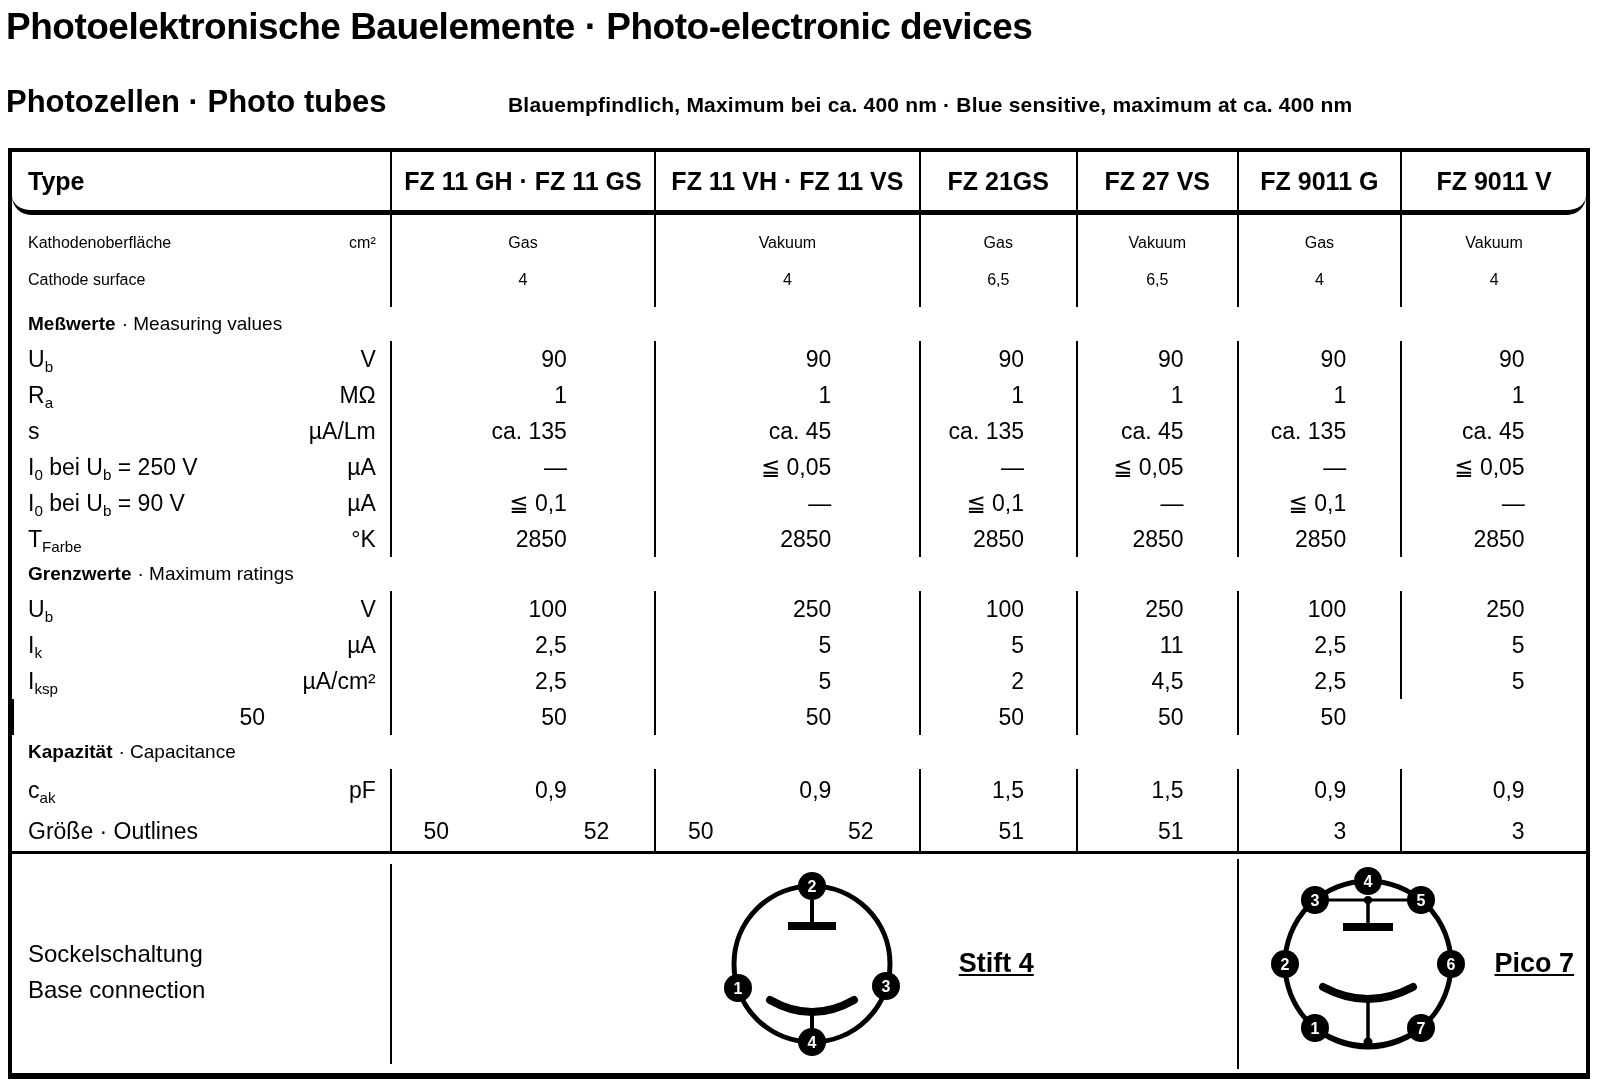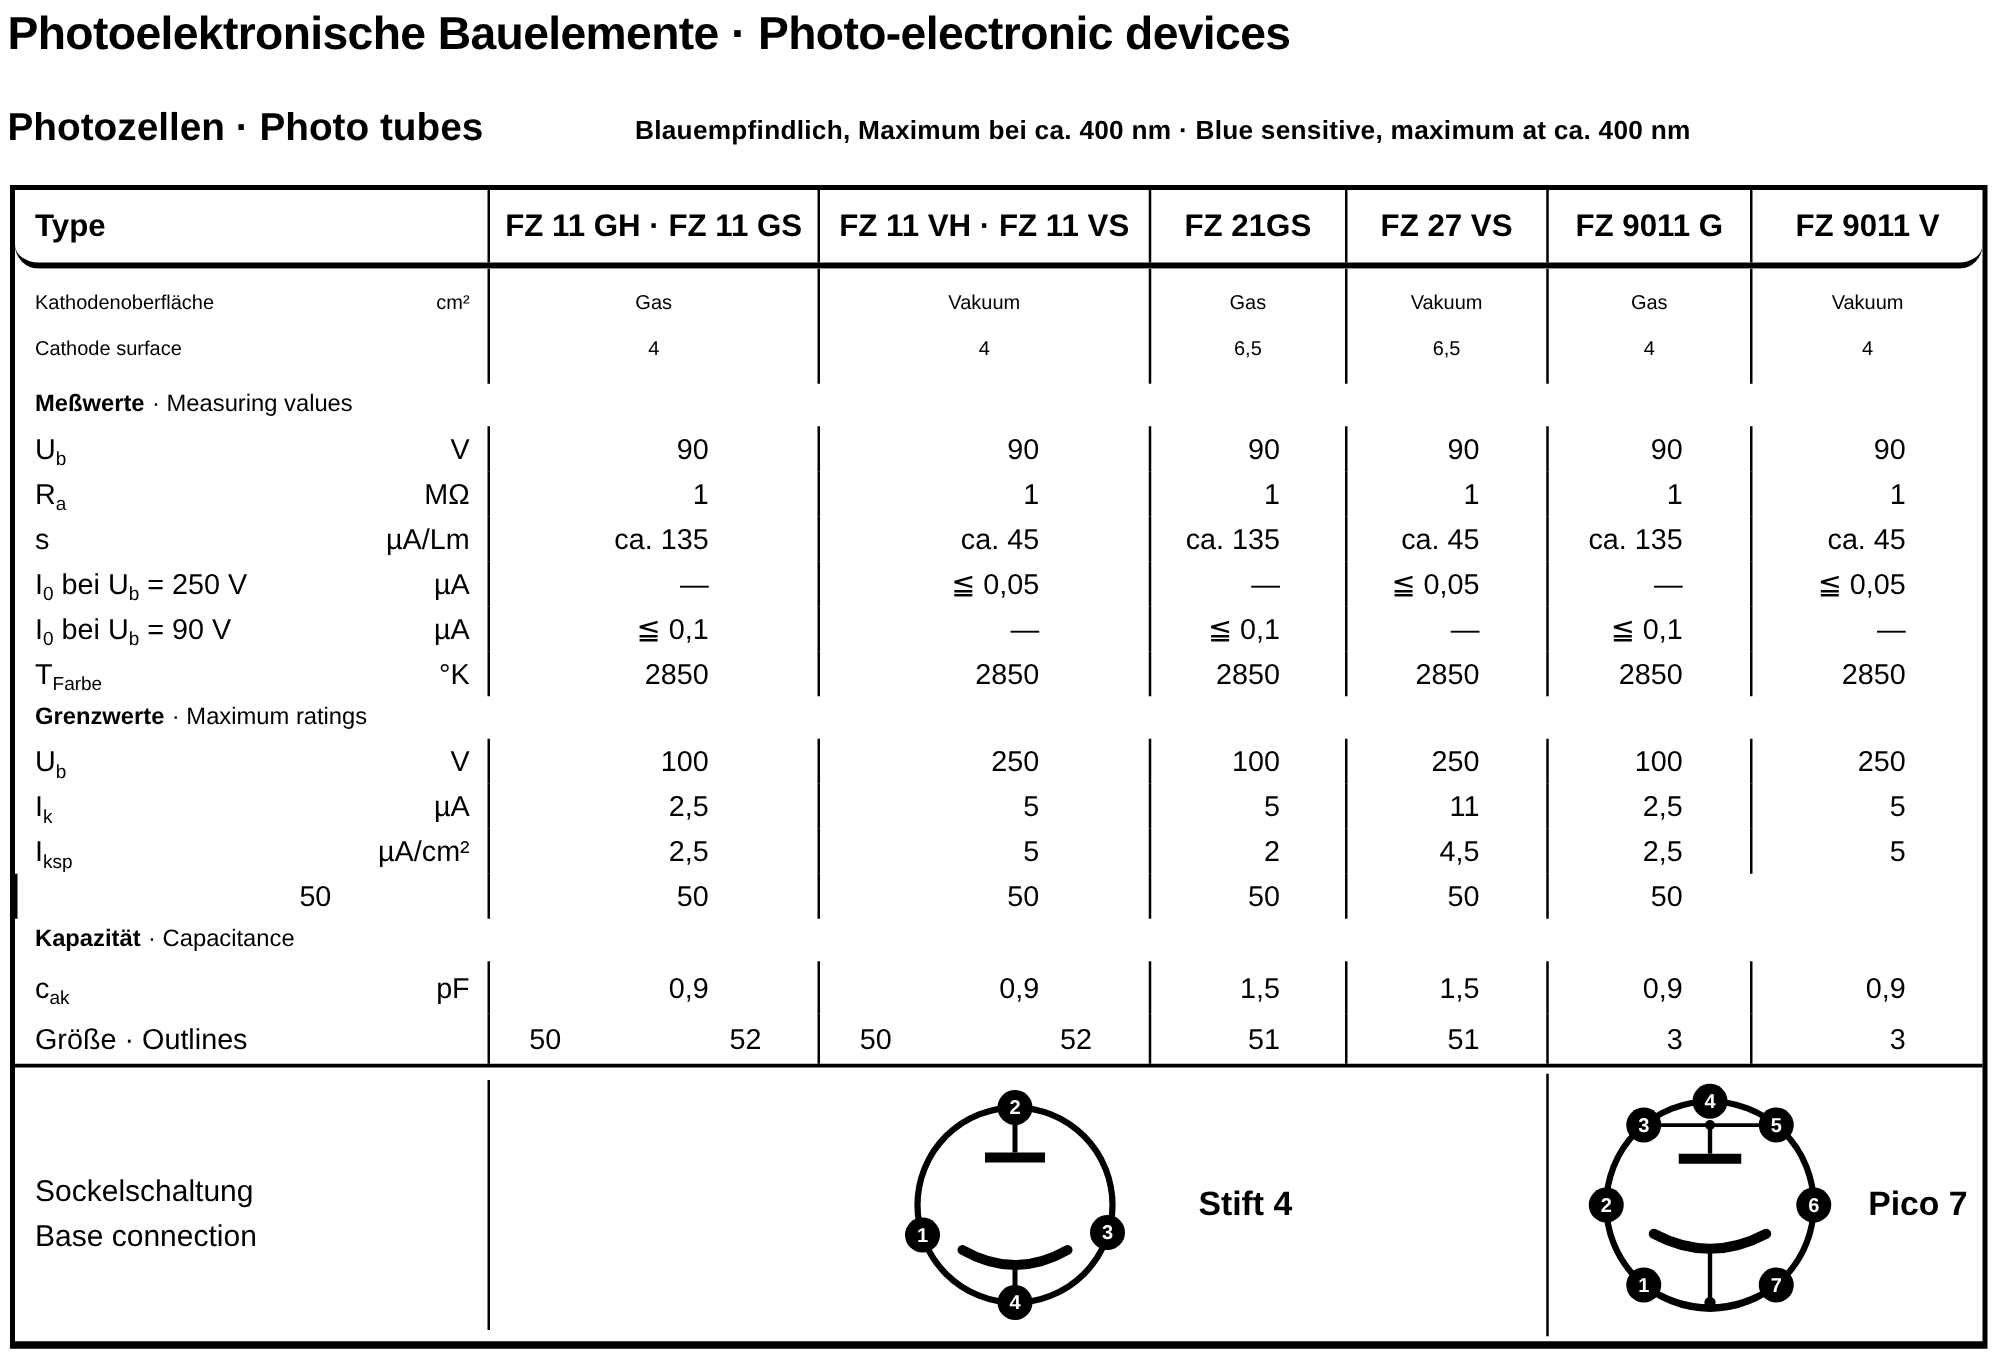--- a/index.html
+++ b/index.html
@@ -38,21 +38,21 @@
   .data-row .vcell.pair { justify-content:space-between; padding:0 17% 0 12%; }
   .sub { font-size:0.66em; position:relative; top:0.38em; letter-spacing:0; }
 
   .base-row { display:flex; height:222px; border-top:3px solid #000; font-size:24px; box-sizing:border-box;align-items:center; }
   .base-label { width:24%; box-sizing:border-box; padding:16px 0 0 16px; }
   .base-label div { line-height:36px; }
   .stift-area { width:53.8%; box-sizing:border-box; border-left:2px solid #000; display:flex; align-items:center; }
   .stift-area svg { margin-left:305px; }
   .pico-area  { width:22.2%; box-sizing:border-box; border-left:2px solid #000; display:flex; align-items:center; }
   .pico-area svg { margin-left:14px; }
-  .diag-label { margin-left:30px; font-size:27px; font-weight:600; white-space:nowrap; }
+  .diag-label { margin-left:30px; font-size:27px; font-weight:600; white-space:nowrap;text-decoration:underline; }
   .pico-area .diag-label { margin-left:10px; }
 
   .pin-num { fill:#fff; font-size:16px; font-weight:bold; font-family:"Liberation Sans",sans-serif; text-anchor:middle; }
 </style>
 </head>
 <body>
 
 <div class="page-title">Photoelektronische Bauelemente · Photo-electronic devices</div>
 <div class="subtitle">Photozellen · Photo tubes</div>
 <div class="note">Blauempfindlich, Maximum bei ca. 400 nm · Blue sensitive, maximum at ca. 400 nm</div>

